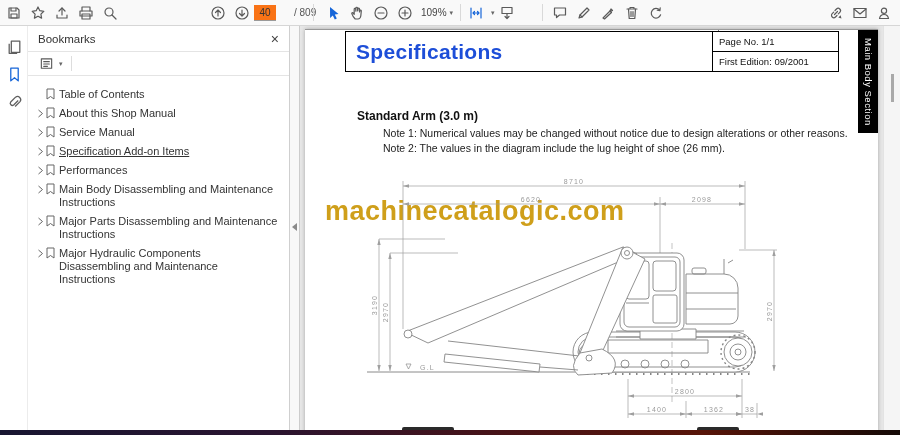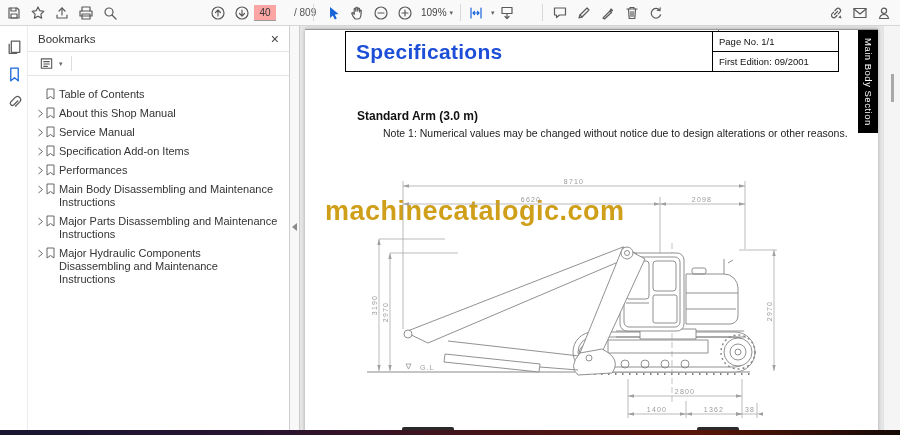--- a/index.html
+++ b/index.html
@@ -6,41 +6,41 @@
 html,body{width:900px;height:435px;overflow:hidden;background:#fff;font-family:"Liberation Sans",sans-serif}
 .app{position:relative;width:900px;height:435px;overflow:hidden}
 
 
 .toolbar{position:absolute;top:0;left:0;right:0;height:26px;background:#f9f9f9;border-bottom:1px solid #d6d6d6}
 .tgroup{position:absolute;top:0;height:25px;display:flex;align-items:center}
 .tbi{width:24px;height:22px;display:flex;align-items:center;justify-content:center;border-radius:3px}
 .tbi svg{stroke:#5a5a5a;fill:none;stroke-width:1.2;stroke-linecap:round;stroke-linejoin:round}
 .tbi.blue svg{stroke:#1665d8}
 .tdiv{position:absolute;top:4px;width:1px;height:17px;background:#d9d9d9}
-.pagefield{width:22px;height:16px;border:none;border-bottom:1px solid #9a9a9a;background:#fca5a5;font-size:10px;text-align:center;color:#333;font-family:"Liberation Sans",sans-serif}
+.pagefield{width:22px;height:16px;border:none;border-bottom:1px solid #9a9a9a;background:#f97316;font-size:10px;text-align:center;color:#333;font-family:"Liberation Sans",sans-serif}
 .pagetotal{font-size:10px;color:#555;margin-left:18px;white-space:nowrap}
 .zoomctl{display:flex;align-items:center;height:22px;padding:0 4px;font-size:10px;color:#444}
 .caret{font-size:7px;color:#666;margin-left:3px}
 
 .rail{position:absolute;top:26px;left:0;width:28px;bottom:5px;background:#fff;border-right:1px solid #ececec}
 .ri{width:28px;height:27px;display:flex;align-items:center;justify-content:center}
 .ri svg{stroke:#5f5f5f;fill:none;stroke-width:1.2;stroke-linejoin:round}
 .ri.active svg{stroke:#1665d8}
 
 .panel{position:absolute;top:26px;left:28px;width:262px;bottom:5px;background:#fff;border-right:1px solid #cfcfcf}
 .phead{height:25px;display:flex;align-items:center;padding:0 10px;font-size:11.5px;color:#333}
 .pclose{margin-left:auto;font-size:14px;color:#444;line-height:1;cursor:default}
 .psep{height:1px;background:#e4e4e4}
 .popt{height:23px;display:flex;align-items:center;padding:0 8px}
 .popt .vline{width:1px;height:15px;background:#ddd;margin-left:8px}
 .plist{padding-top:9px}
 .bitem{position:relative;padding:3px 10px 3px 31px;font-size:11px;line-height:13px;color:#333}
 .bitem .chev{position:absolute;left:8px;top:4px}
 .bitem .bmk{position:absolute;left:17px;top:3px}
-.bitem.active .lbl{}
+.bitem.active .lbl{text-decoration:underline}
 .bitem svg{stroke:#666;fill:none;stroke-width:1}
 
 .splitter{position:absolute;top:26px;left:290px;width:10px;bottom:5px;background:#f8f8f8;border-right:1px solid #ccc}
 .collapse-arrow{position:absolute;left:2px;top:197px;width:0;height:0;border-top:4px solid transparent;border-bottom:4px solid transparent;border-right:5px solid #8a8a8a}
 
 .docarea{position:absolute;top:26px;left:300px;right:0;bottom:5px;background:#e7e7e7;overflow:hidden}
 .page{position:absolute;left:5px;top:3px;width:573px;height:520px;background:#fff;border-top:1px solid #999;box-shadow:0 0 4px rgba(0,0,0,.28)}
 .pagetick{position:absolute;left:413px;top:0;width:1px;height:4px;background:#777}
 .titlebox{position:absolute;left:40px;top:1px;width:494px;height:41px;border:1.5px solid #000;display:flex;background:#fff}
 .tb-title{flex:1;display:flex;align-items:center;padding-left:10px;font-size:21px;font-weight:bold;color:#1d4ed8;letter-spacing:.3px}
@@ -340,20 +340,21 @@
       <div class="titlebox">
         <div class="tb-title">Specifications</div>
         <div class="tb-right">
           <div class="tb-pn">Page No. 1/1</div>
           <div class="tb-ed">First Edition: 09/2001</div>
         </div>
       </div>
 
       <div class="doc-subheading">Standard Arm (3.0 m)</div>
       <div class="note" style="top:97px">Note 1: Numerical values may be changed without notice due to design alterations or other reasons.</div>
+      <div class="note" style="top:112px">Note 2: The values in the diagram include the lug height of shoe (26 mm).</div>
 
       <div class="watermark">machinecatalogic.com</div>
 
       <svg class="diagram" viewBox="0 0 520 265">
 
         <g stroke="#9f9f9f" stroke-width="0.7" fill="none">
           <path d="M63 10V158"></path>
             <path d="M320 26V95"></path>
             <path d="M405 10V78"></path>
           <path d="M39 68H105"></path>

